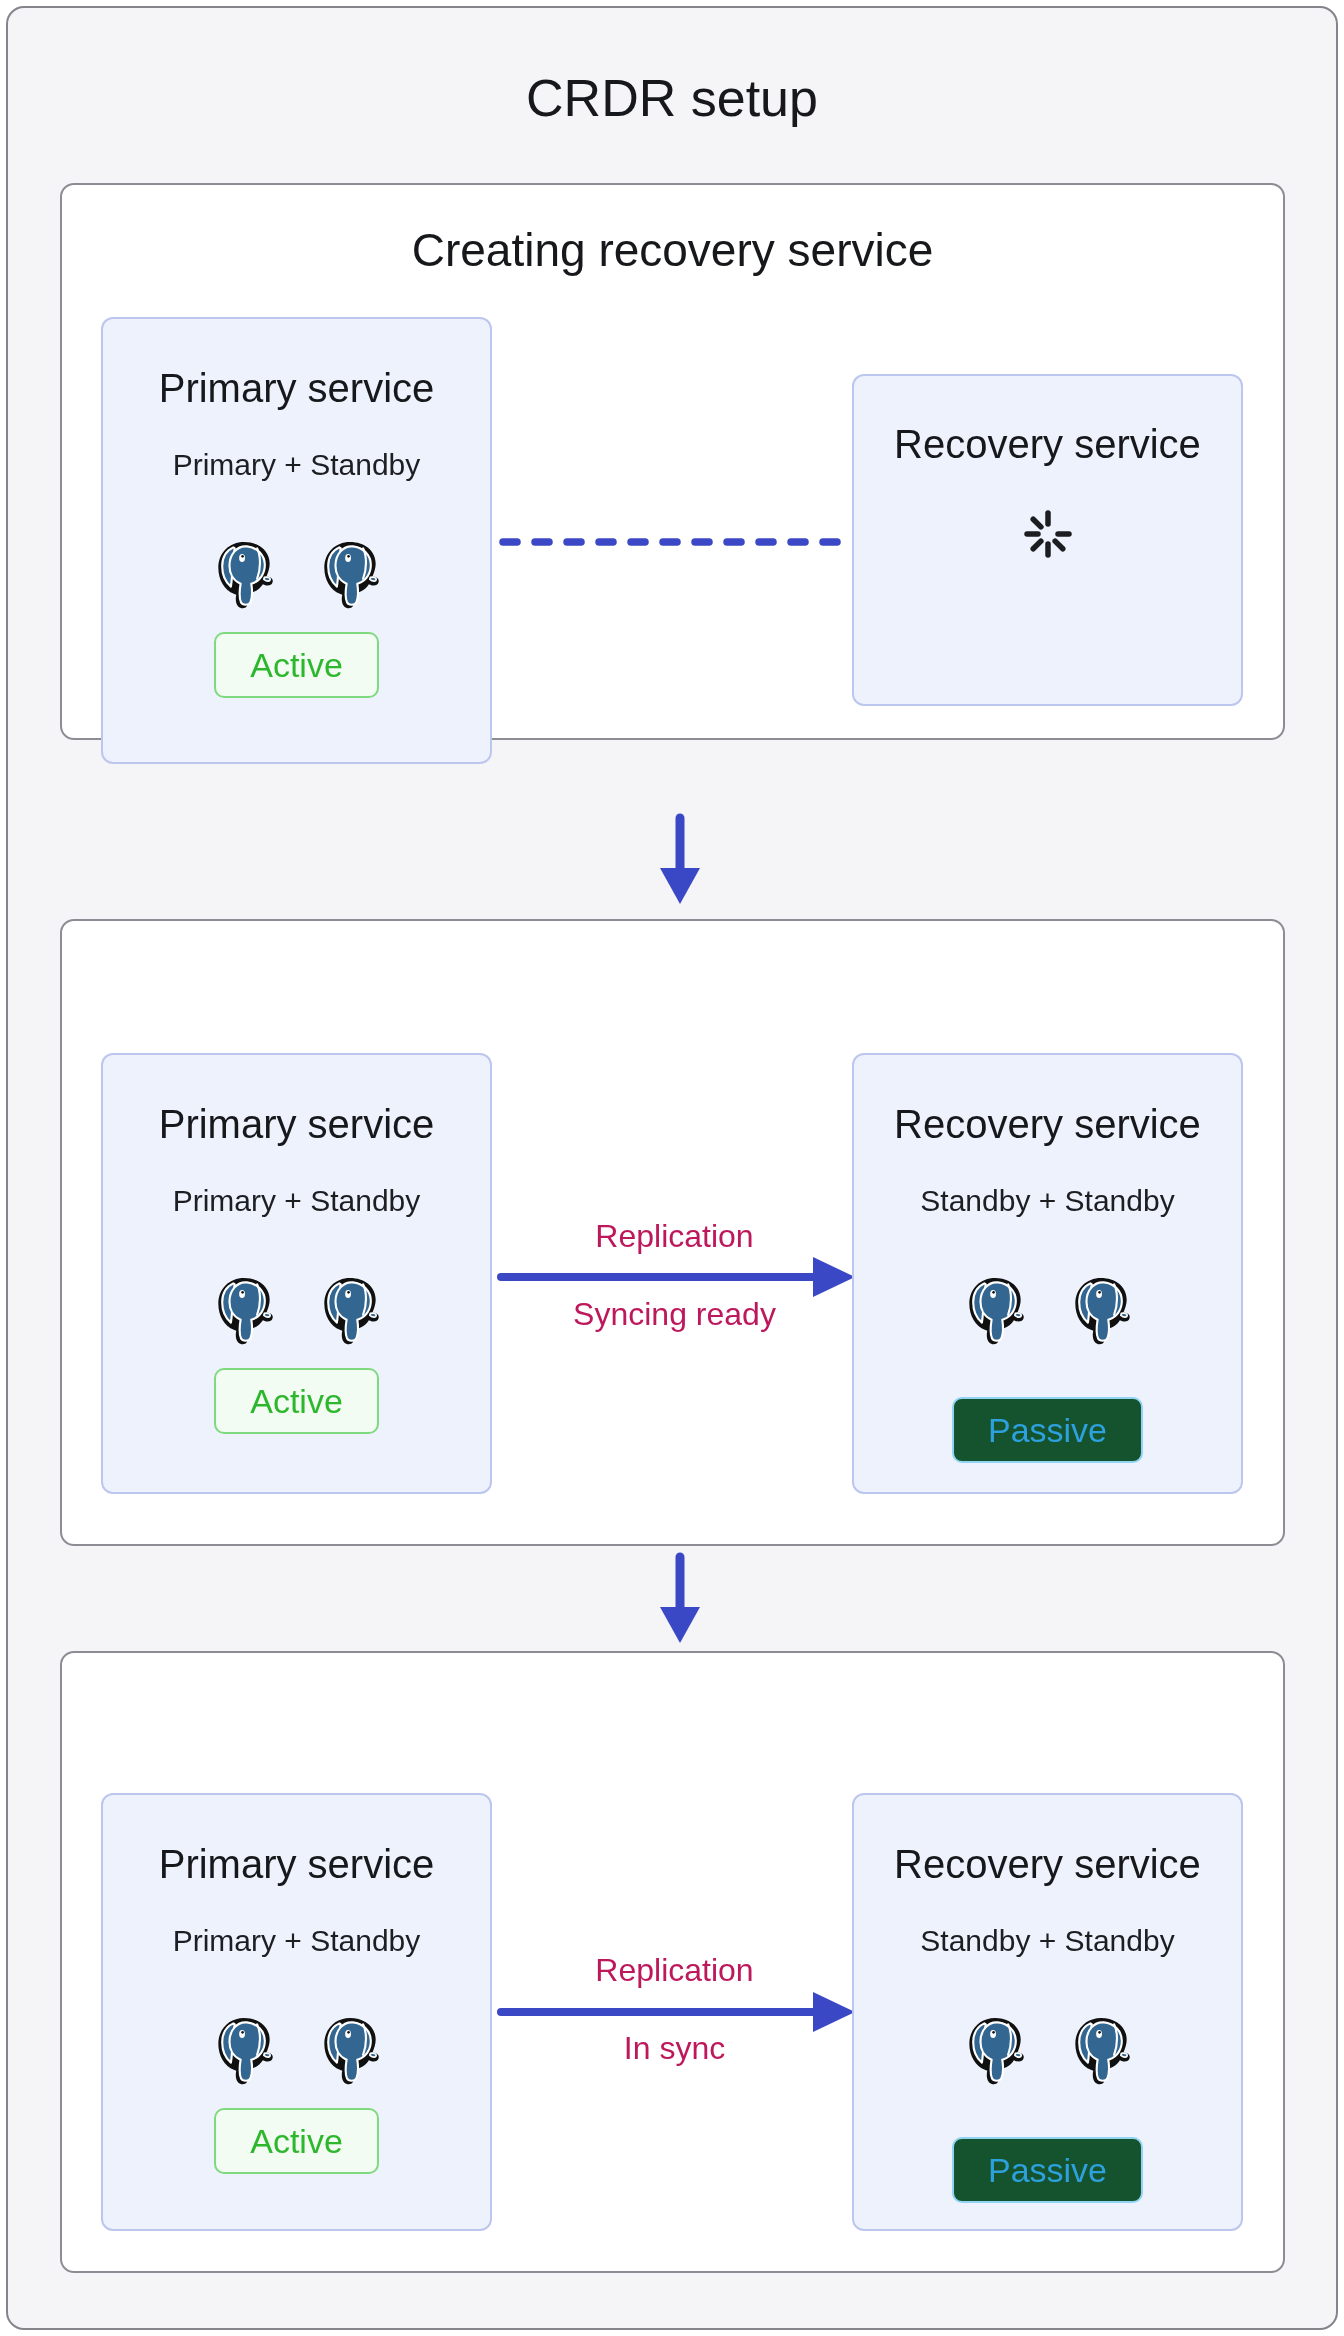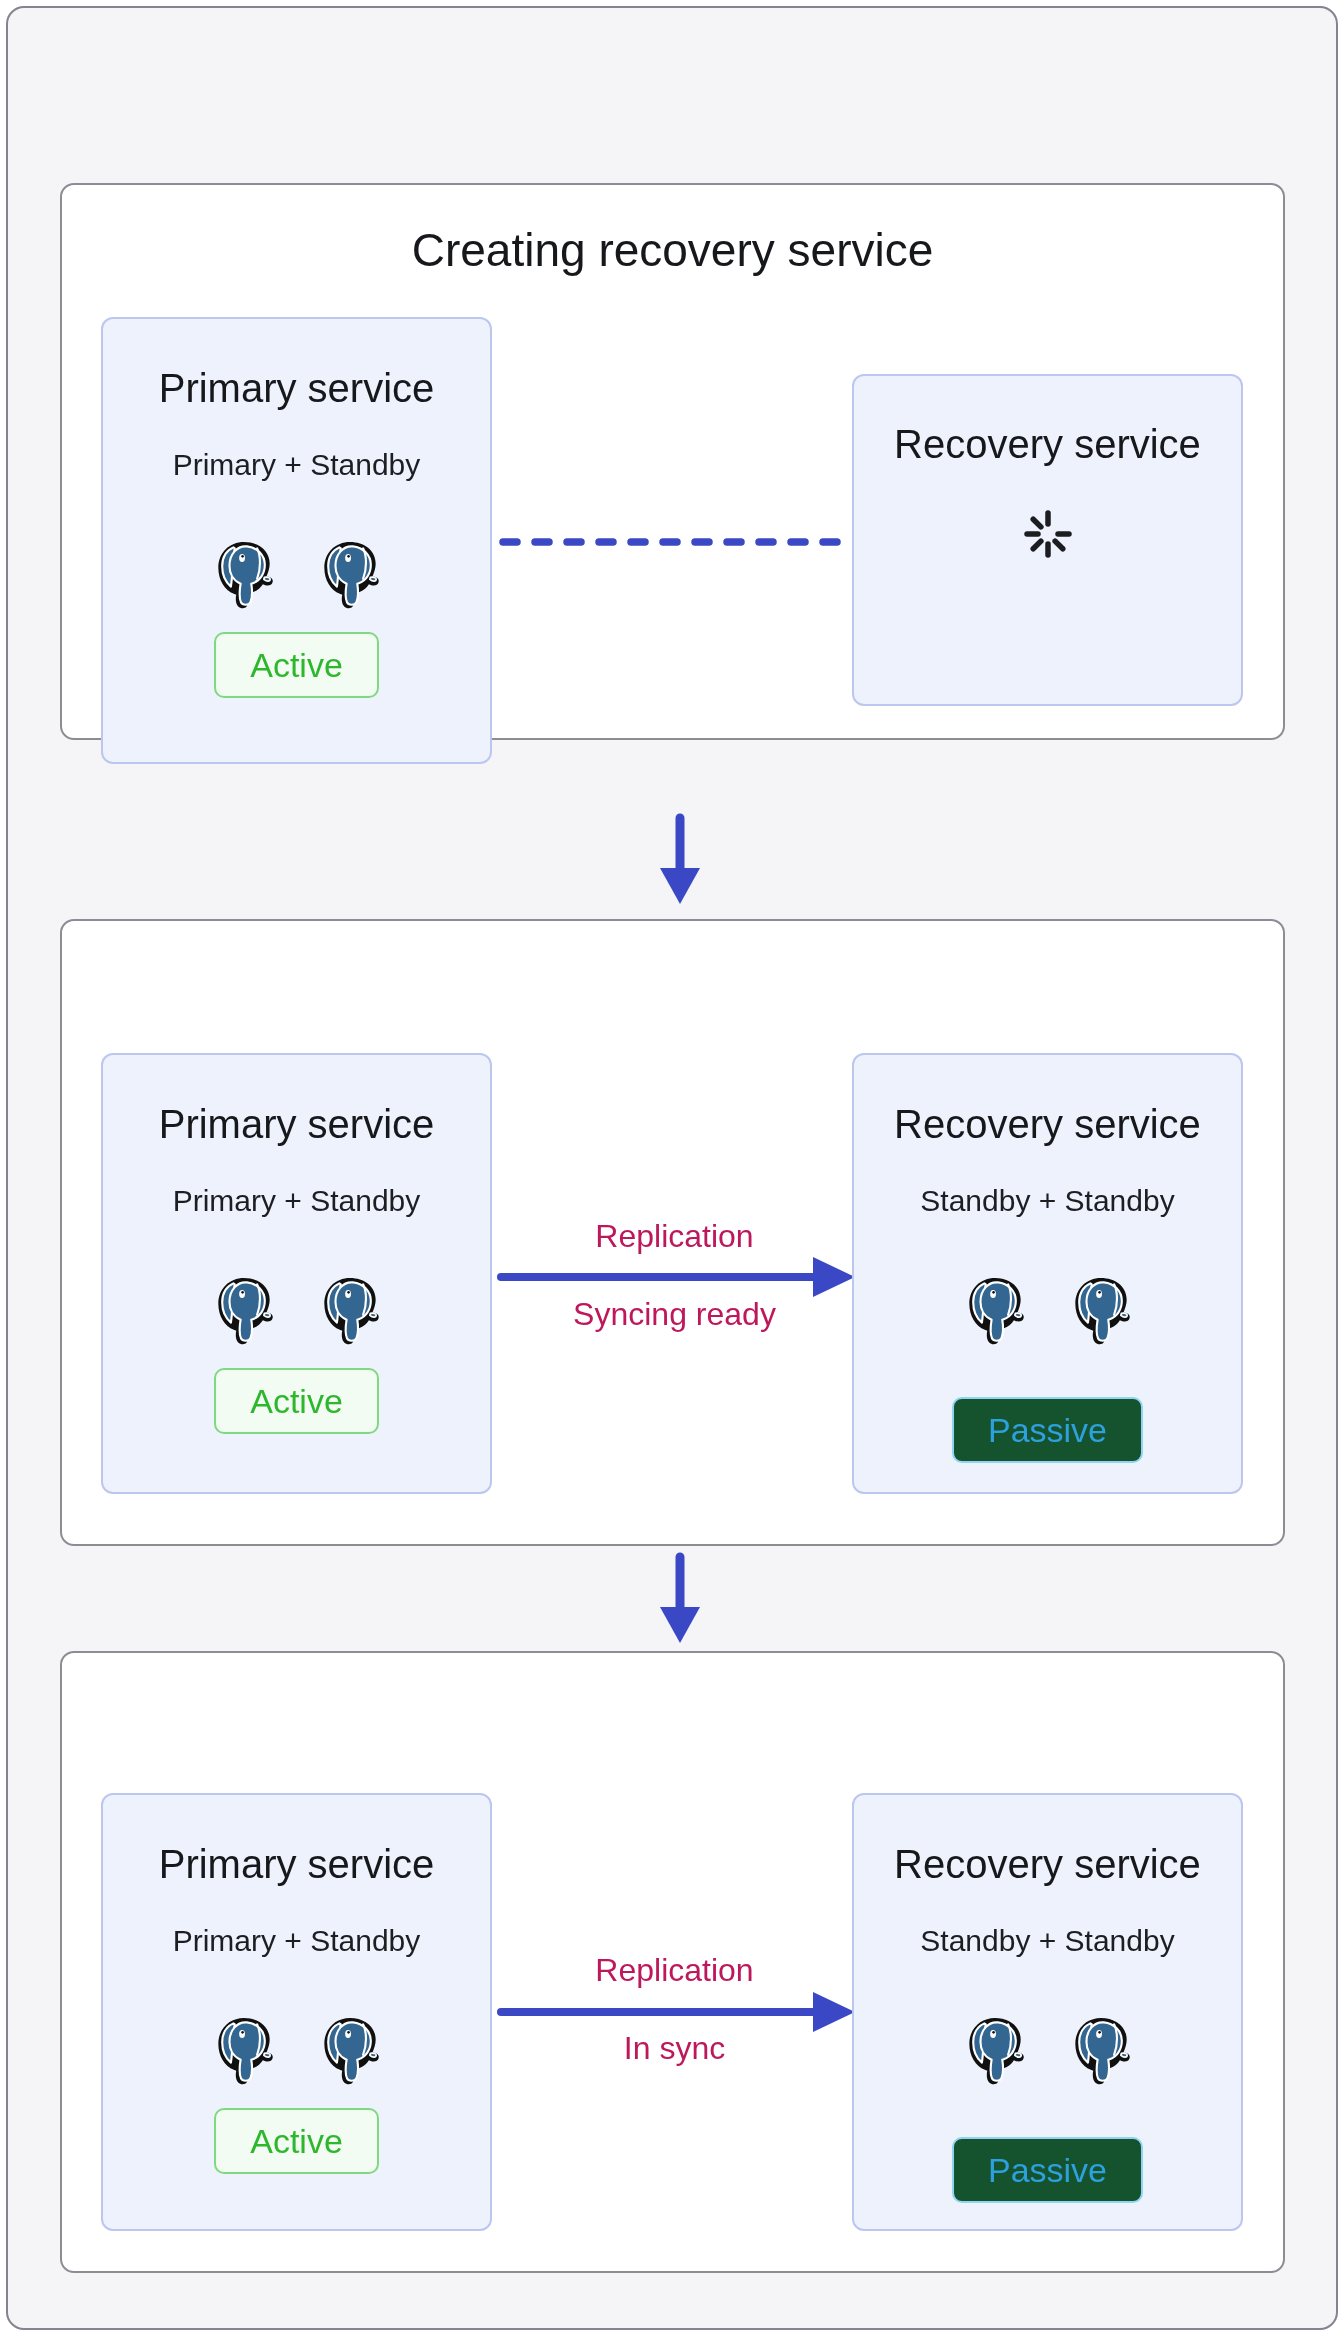--- a/index.html
+++ b/index.html
@@ -74,20 +74,21 @@
       <path fill="#336791" stroke="#ffffff" stroke-width="1.8" stroke-linejoin="round" d="M52.5 41.5 C55.5 44 58.5 44 59 42 C59.5 40 56.5 38.5 53 39.5 Z"></path>
       <path fill="none" stroke="#ffffff" stroke-width="2.2" stroke-linecap="round" d="M45.5 9.5 C49.5 17.5 49.5 31 45.5 41"></path>
       <ellipse cx="30" cy="19.5" rx="3" ry="4.2" fill="#ffffff"></ellipse>
       <circle cx="30.5" cy="17.8" r="1.3" fill="#101010"></circle>
     </g>
   </defs>
 </svg>
 
 <div id="canvas">
 
+  <div class="diagram-title">CRDR setup</div>
 
   <section class="stage" id="stage-1">
     <div class="stage-title">Creating recovery service</div>
 
     <div class="card card-primary">
       <div class="card-title">Primary service</div>
       <div class="card-subtitle">Primary + Standby</div>
       <div class="elephants">
         <svg class="pg-icon" viewBox="0 0 64 72">
             <use href="#pg-elephant"></use>

